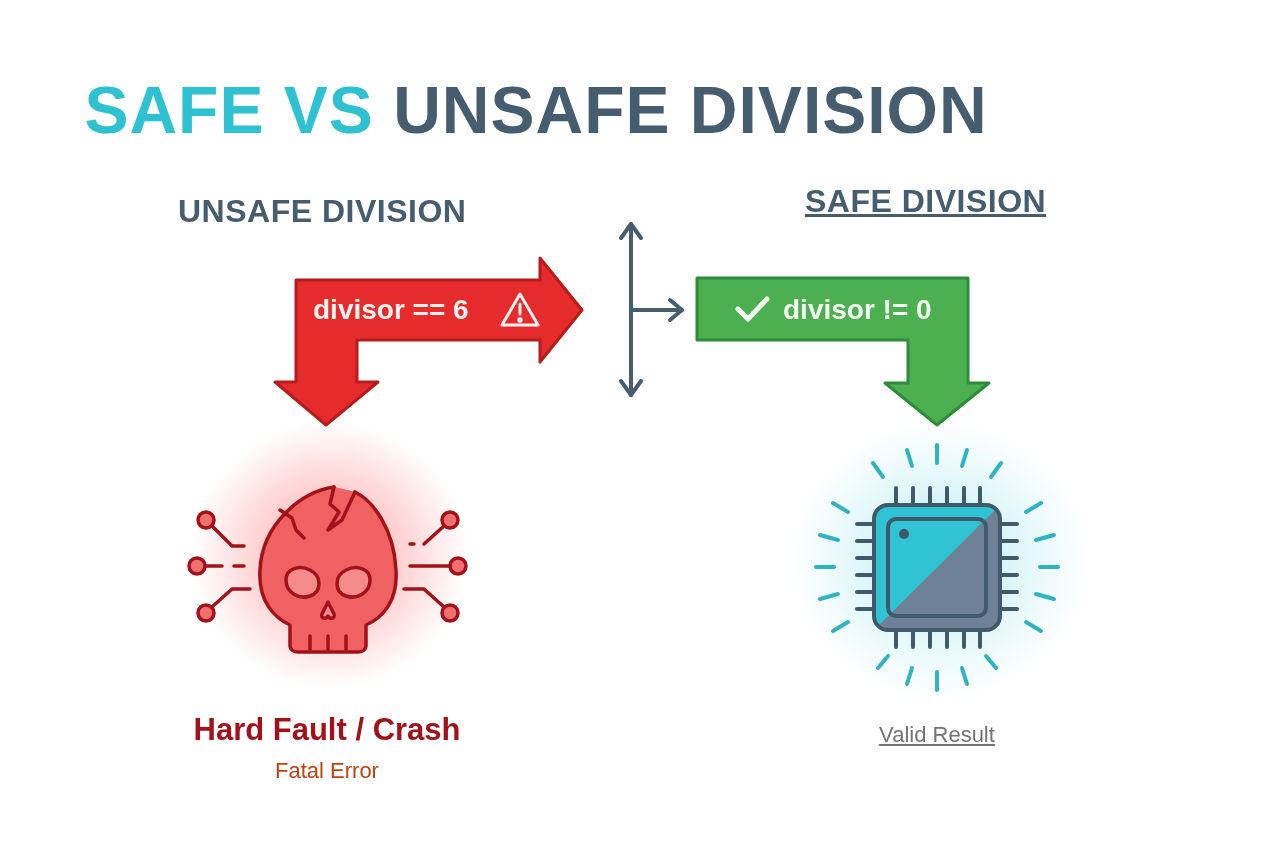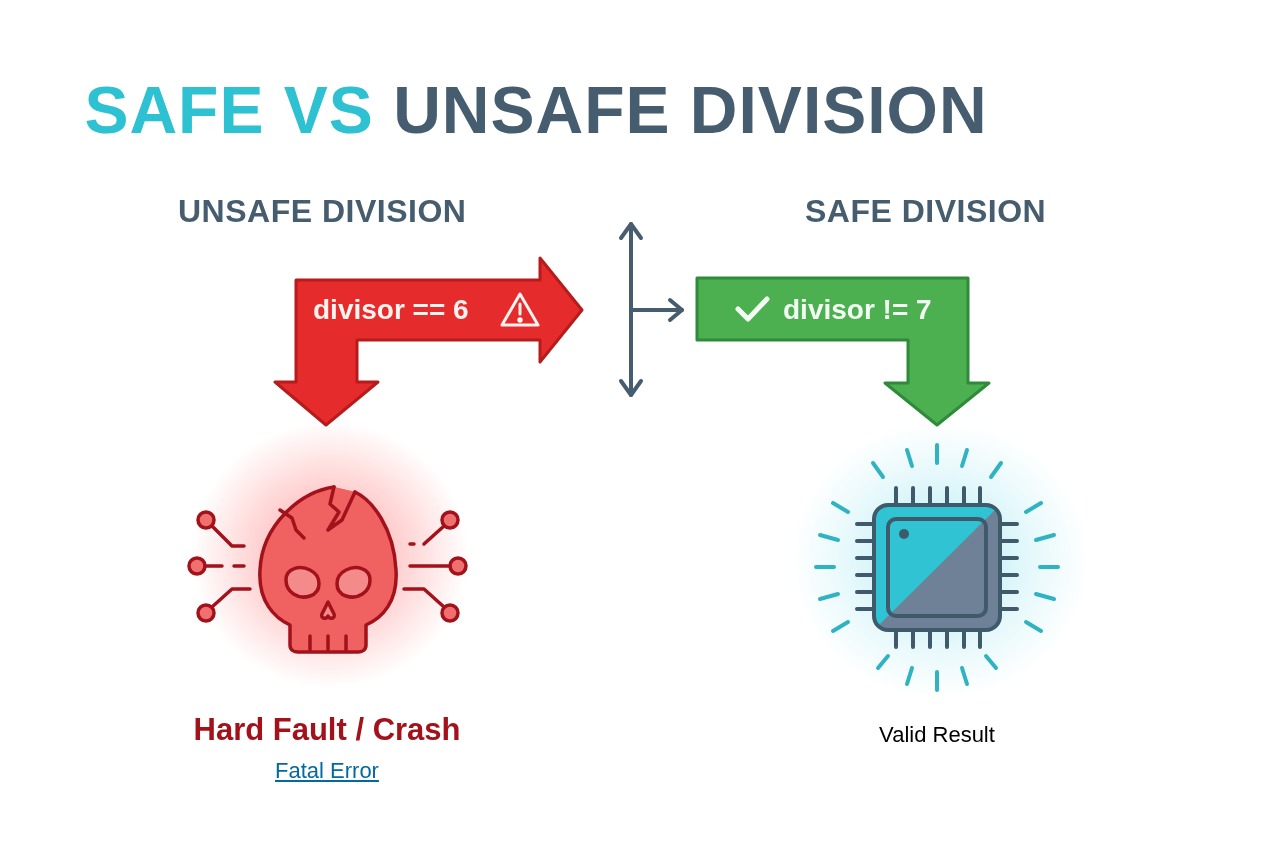--- a/index.html
+++ b/index.html
@@ -20,21 +20,21 @@
 </style>
 </head>
 <body>
 
 <div class="title">
   <span class="t1">SAFE VS</span>
   <span class="t2">UNSAFE DIVISION</span>
 </div>
 
 <div class="section-label" style="left:178px; top:193px;">UNSAFE DIVISION</div>
-<div class="section-label" style="left:805px; top:193px;">SAFE DIVISION</div>
+<div class="section-label" style="left:805px; top:183px;text-decoration:underline;">SAFE DIVISION</div>
 
 <div class="glow-red"></div>
 <div class="glow-blue"></div>
 
 <svg class="diagram" width="1264" height="848" viewBox="0 0 1264 848">
 
   <g>
     <path d="M296,280 L540,280 L540,258 L582,310 L540,362 L540,340 L357,340 L357,382 L378,382 L326,425 L275,382 L296,382 Z" fill="#e52b2b" stroke="#b71c1c" stroke-width="3" stroke-linejoin="round"></path>
   </g>
 
@@ -154,22 +154,22 @@
       <rect x="874" y="505" width="126" height="125" fill="#6e8196"></rect>
       <polygon points="874,505 1000,505 874,630" fill="#2fc3d3"></polygon>
     </g>
     <rect x="874" y="505" width="126" height="125" rx="14" fill="none" stroke="#3f5a6b" stroke-width="4"></rect>
     <rect x="888" y="519" width="98" height="97" rx="8" fill="none" stroke="#3f5a6b" stroke-width="4"></rect>
     <circle cx="904" cy="534" r="5" fill="#3f5a6b"></circle>
   </g>
 </svg>
 
 <div class="arrow-text" style="left:313px; top:294px;">divisor == 6</div>
-<div class="arrow-text" style="left:783px; top:294px; color:#f4fff4;">divisor != 7</div>
+<div class="arrow-text" style="left:783px; top:294px; color:#f4fff4;">divisor != 0</div>
 
 <div class="caption" style="left:147px; top:712px;">
   <div class="main" style="color:#a3121a;">Hard Fault / Crash</div>
-  <div class="sub" style="color:#0369a1;text-decoration:underline;">Fatal Error</div>
+  <div class="sub" style="color:#c2410c;">Fatal Error</div>
 </div>
 
 <div class="caption" style="left:757px; top:712px;">
-  <div class="sub" style="color:#000000;">Valid Result</div>
+  <div class="sub" style="color:#737373;text-decoration:underline;">Valid Result</div>
 </div>
 
 </body></html>

